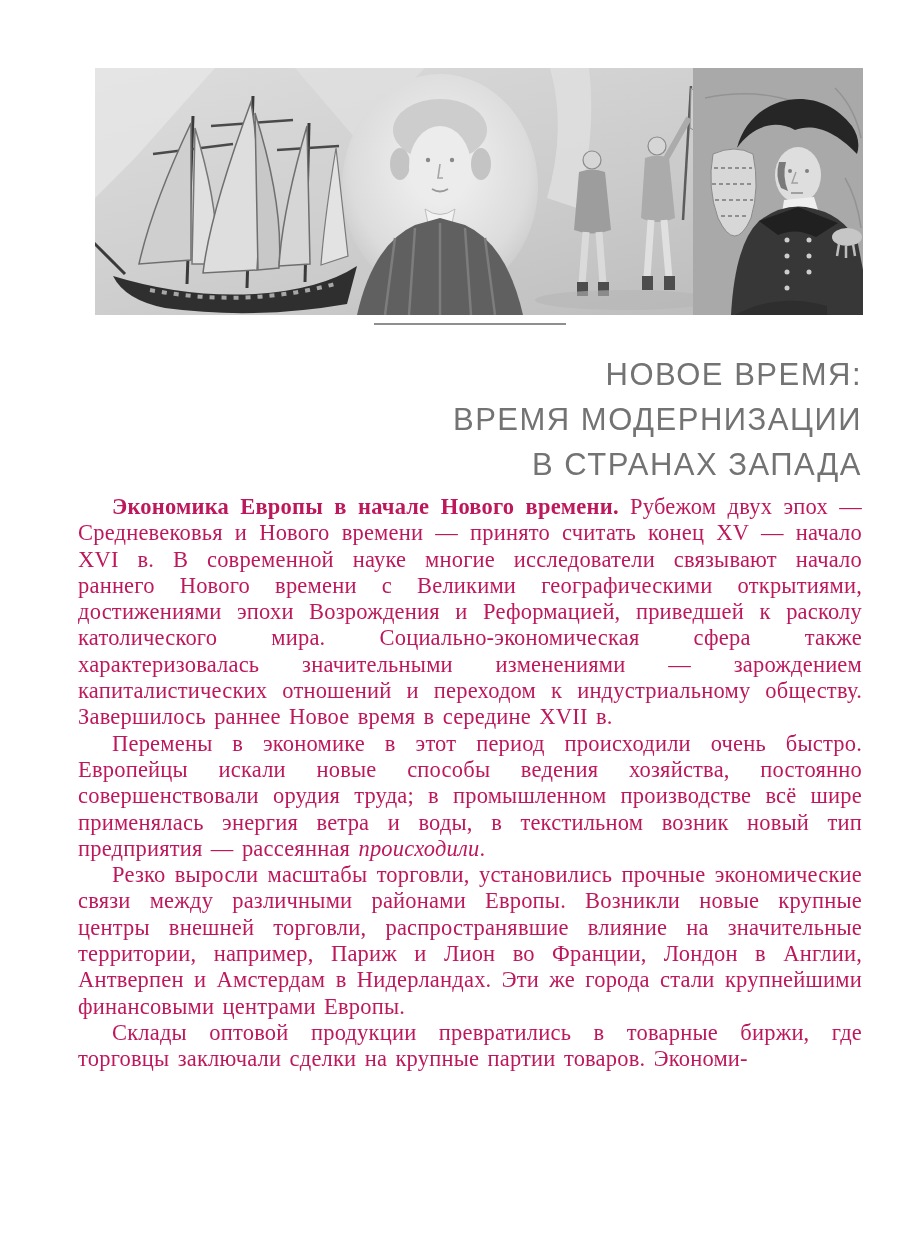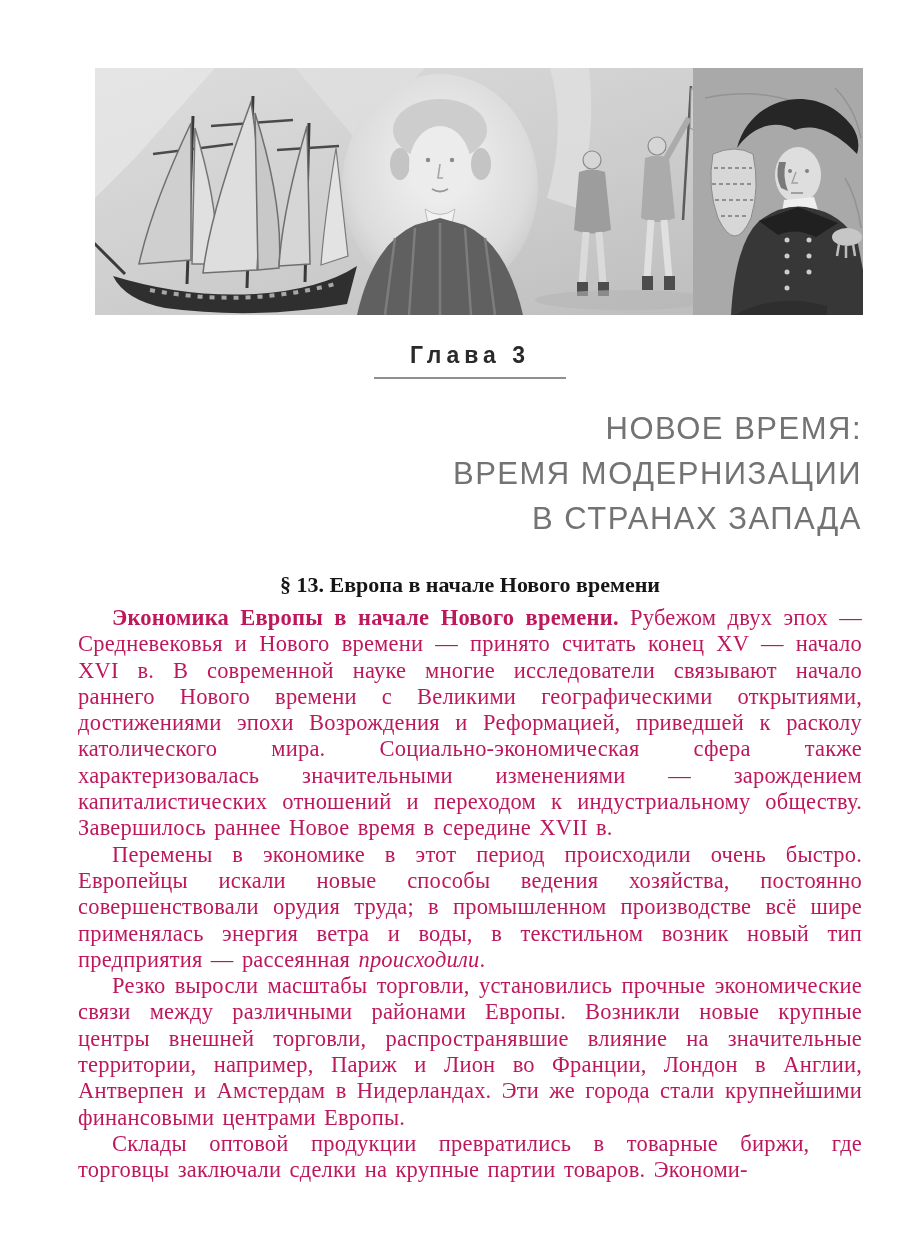--- a/index.html
+++ b/index.html
@@ -184,30 +184,28 @@
         <circle cx="714" cy="172" r="2.5" fill="#cdcdcd"></circle>
         <circle cx="714" cy="188" r="2.5" fill="#cdcdcd"></circle>
         <circle cx="714" cy="204" r="2.5" fill="#cdcdcd"></circle>
         <path d="M640,247 Q682,224 732,238 L732,247 Z" fill="#2e2e2e"></path>
       </g>
     </svg>
   </figure>
 
   <div class="content">
 
-    <h2 class="chapter-label">Глава 3</h2>
     <div class="chapter-rule"></div>
 
     <h1 class="main-title">
         <span style="display:block;">НОВОЕ ВРЕМЯ:</span>
         <span style="display:block;">ВРЕМЯ МОДЕРНИЗАЦИИ</span>
         <span style="display:block;">В СТРАНАХ ЗАПАДА</span>
       </h1>
 
-    <h3 class="section-heading">§ 13. Европа в начале Нового времени</h3>
 
     <div class="body-text">
       <p><span class="lead">Экономика Европы в начале Нового времени.</span><span> Рубежом двух эпох — Средневековья и Нового времени — принято считать конец XV — начало XVI в. В современной науке многие исследователи связывают начало раннего Нового времени с Великими географическими открытиями, достижениями эпохи Возрождения и Реформацией, приведшей к расколу католического мира. Социально-экономическая сфера также характеризовалась значительными изменениями — зарождением капиталистических отношений и переходом к индустриальному обществу. Завершилось раннее Новое время в середине XVII в.</span></p>
       <p><span>Перемены в экономике в этот период происходили очень быстро. Европейцы искали новые способы ведения хозяйства, постоянно совершенствовали орудия труда; в промышленном производстве всё шире применялась энергия ветра и воды, в текстильном возник новый тип предприятия — рассеянная </span><em>происходили</em><span>.</span></p>
       <p><span>Резко выросли масштабы торговли, установились прочные экономические связи между различными районами Европы. Возникли новые крупные центры внешней торговли, распространявшие влияние на значительные территории, например, Париж и Лион во Франции, Лондон в Англии, Антверпен и Амстердам в Нидерландах. Эти же города стали крупнейшими финансовыми центрами Европы.</span></p>
       <p><span>Склады оптовой продукции превратились в товарные биржи, где торговцы заключали сделки на крупные партии товаров. Экономи-</span></p>
     </div>
 
   </div>
 </div>

